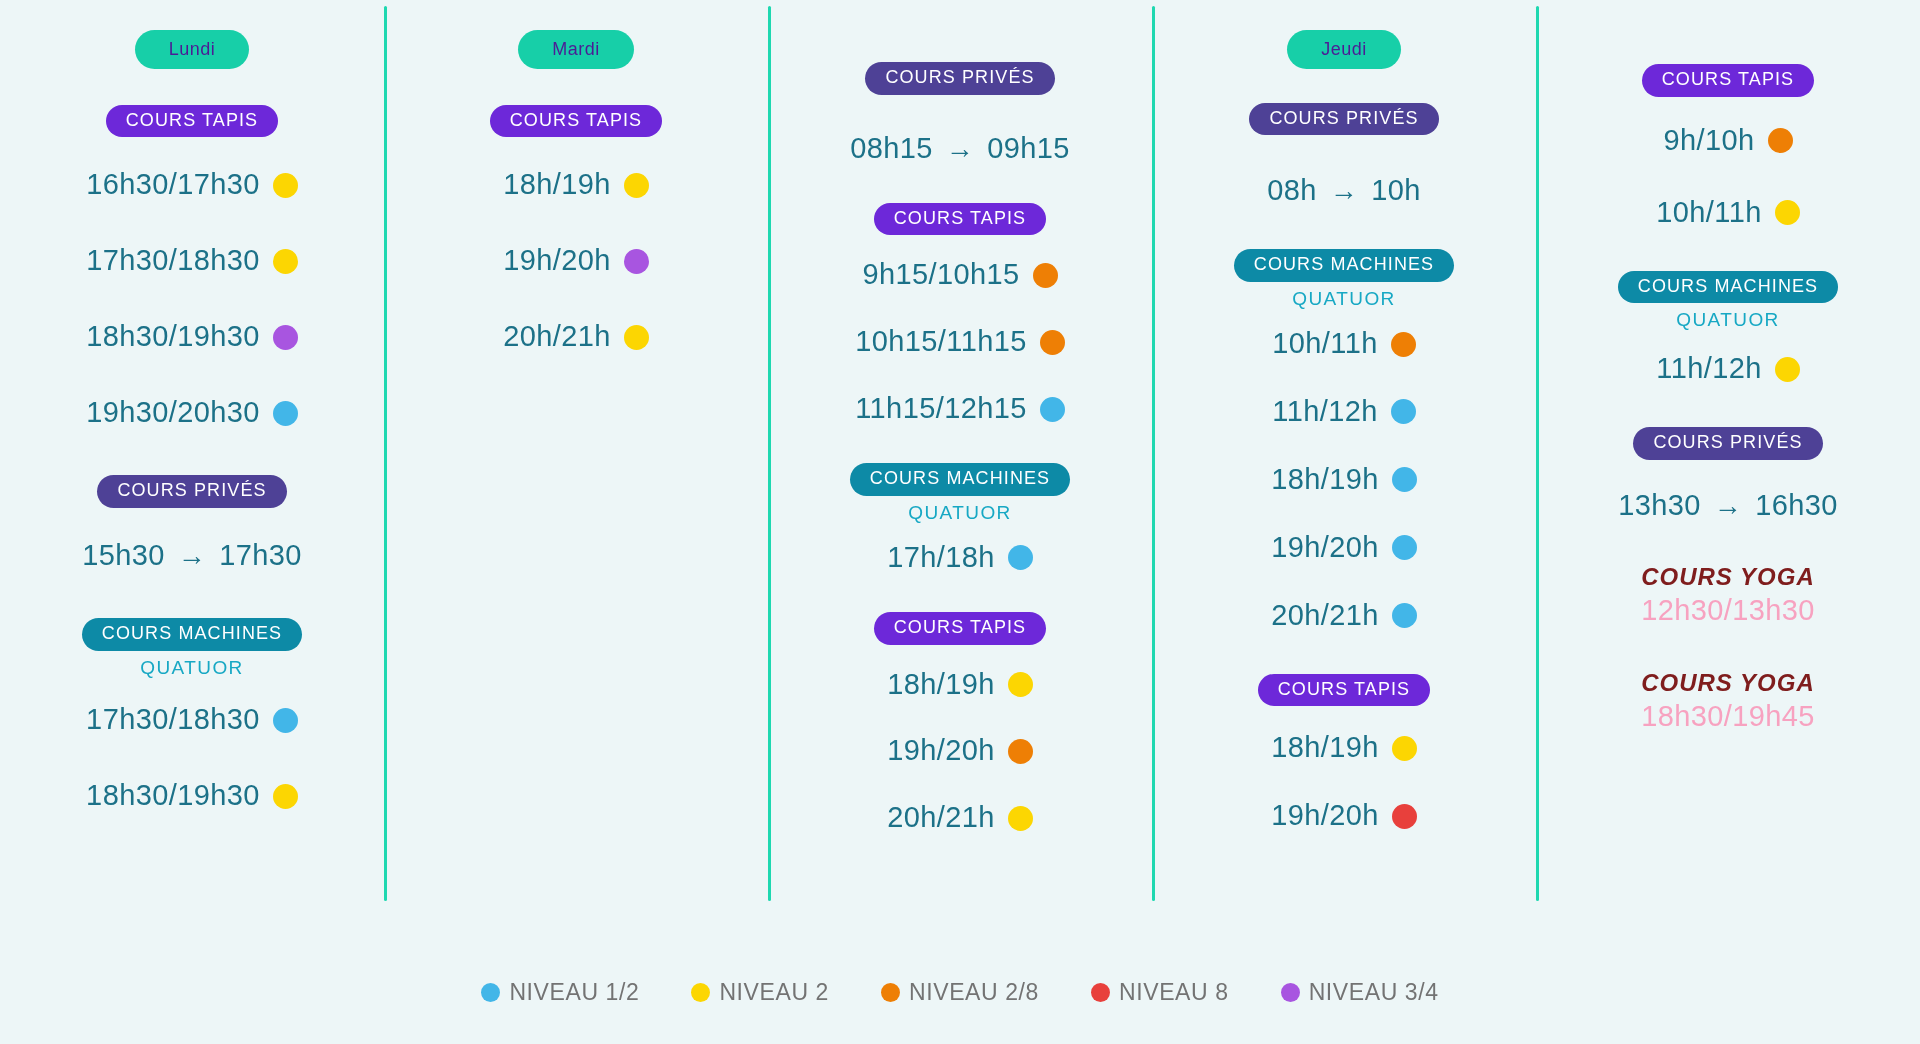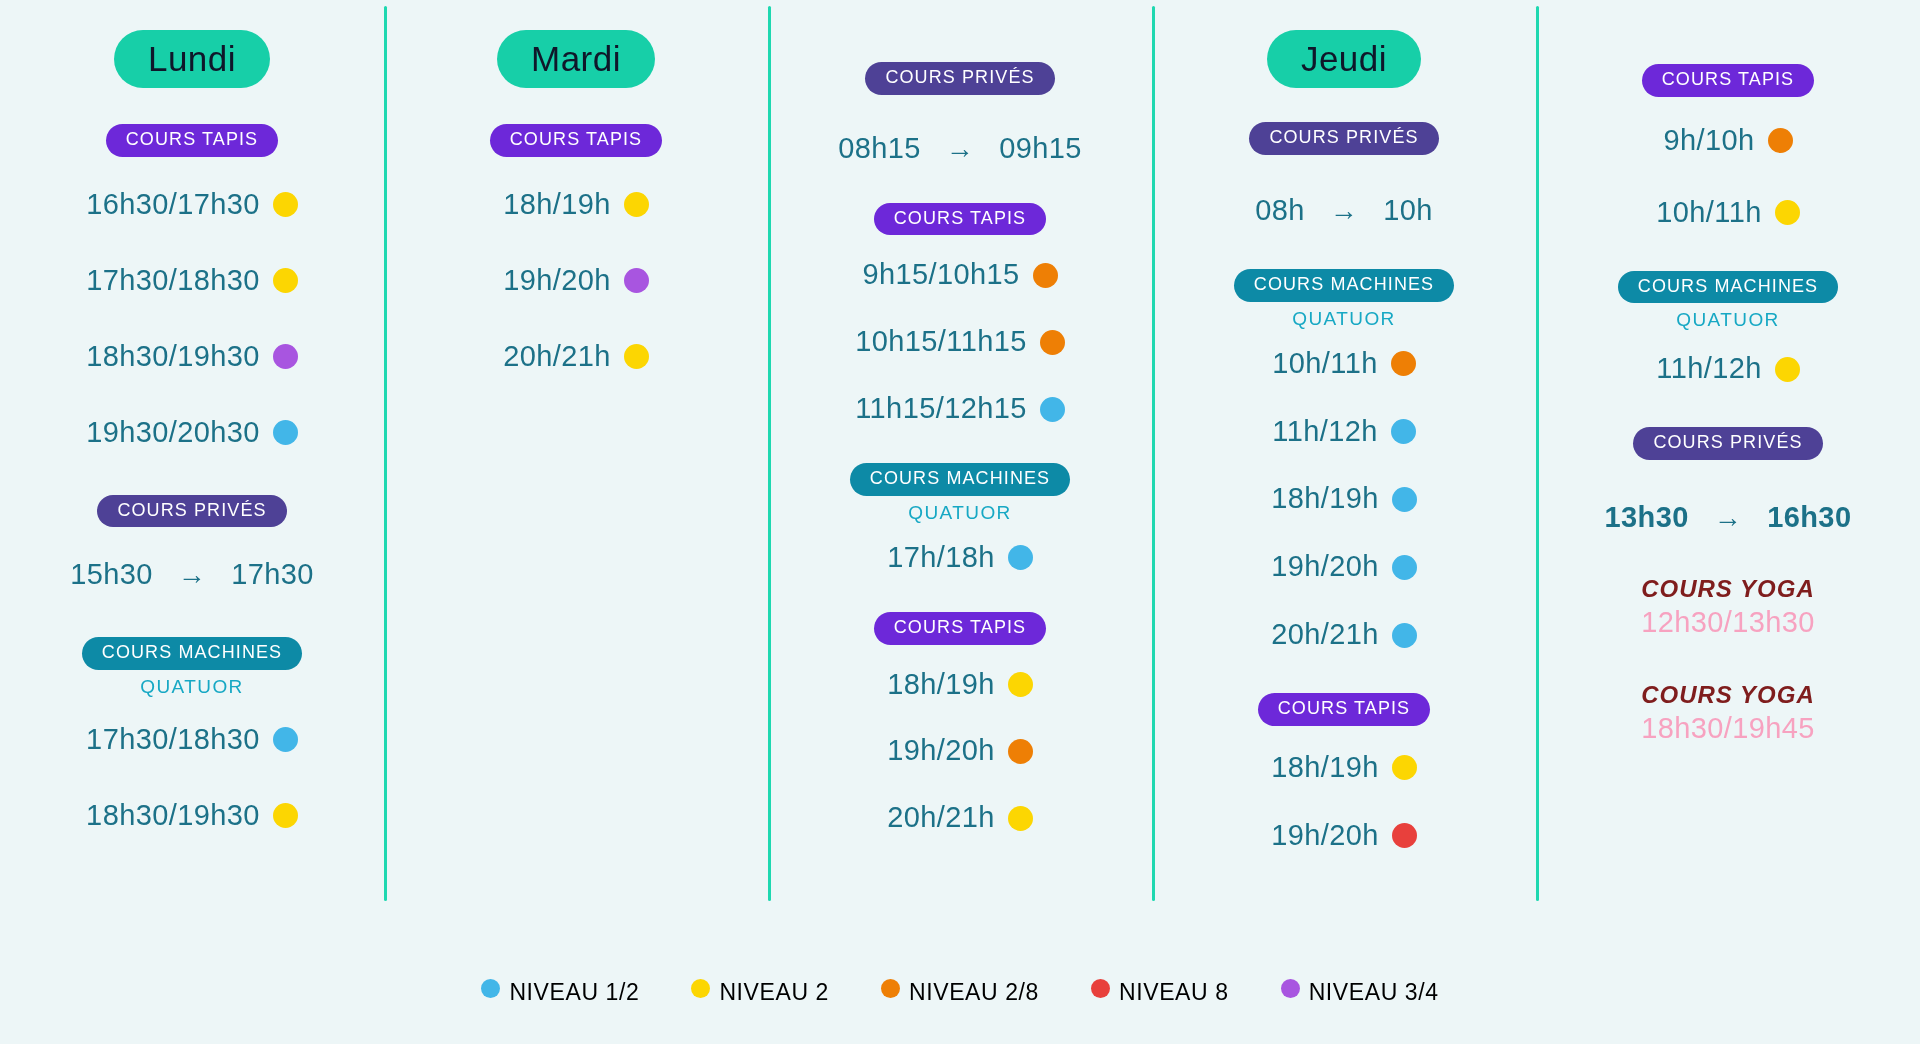--- a/index.html
+++ b/index.html
@@ -40,24 +40,24 @@
     top: 6px;
     width: 3px;
     height: 895px;
     background: #1ed8b0;
     border-radius: 2px;
   }
 
   
   .day-pill {
     background: #17cfa8;
-    color: #0f172a;
+    color: #4c1d95;
     border-radius: 30px;
     padding: 9px 34px;
-    font-size: 35px;
+    font-size: 18px;
     font-weight: 400;
     letter-spacing: 0.5px;
     line-height: 1.15;
     white-space: nowrap;
   }
 
   
   .badge {
     border-radius: 22px;
     color: #ffffff;
@@ -86,21 +86,21 @@
     align-items: center;
     justify-content: center;
     gap: 13px;
     color: #1c7188;
     font-size: 29px;
     font-weight: 400;
     letter-spacing: 0.4px;
     line-height: 1.1;
     white-space: nowrap;
   }
-  .slot.range { gap: 12px; }
+  .slot.range { gap: 0; }
   .arrow {
     display: inline-block;
     margin: 0 13px;
     font-size: 28px;
     color: #1c7188;
     line-height: 1;
   }
   .dot {
     width: 25px;
     height: 25px;
@@ -134,22 +134,23 @@
     left: 0;
     bottom: 38px;
     width: 1920px;
     display: flex;
     justify-content: center;
     align-items: center;
     gap: 52px;
   }
   .legend-item {
     display: flex;
+    align-items: center;
     gap: 9px;
-    color: #000000;
+    color: #737373;
     font-size: 23px;
     letter-spacing: 0.6px;
     white-space: nowrap;
   }
   .legend-dot {
     width: 19px;
     height: 19px;
     border-radius: 50%;
     flex: 0 0 auto;
   }
@@ -328,21 +329,21 @@
         <div style="display: flex; flex-direction: column; align-items: center; margin-top: 42px;">
           <div class="badge machines">COURS MACHINES</div>
           <div class="sub-label">QUATUOR</div>
           <div class="slot" style="margin-top: 22px;">
             <span>11h/12h</span>
             <span class="dot" style="background: rgb(252, 214, 2);"></span>
           </div>
         </div>
         <div style="display: flex; flex-direction: column; align-items: center; margin-top: 42px;">
           <div class="badge prives">COURS PRIVÉS</div>
-          <div class="slot range" style="margin-top: 42px; font-weight: bold;">
+          <div class="slot range" style="margin-top: 30px;">
             <span>13h30</span>
             <span class="arrow">→</span>
             <span>16h30</span>
           </div>
         </div>
         <div style="display: flex; flex-direction: column; align-items: center; margin-top: 42px;">
           <div style="display: flex; flex-direction: column; align-items: center; margin-top: 0px;">
             <div class="yoga-title">COURS YOGA</div>
             <div class="yoga-time">12h30/13h30</div>
           </div>

